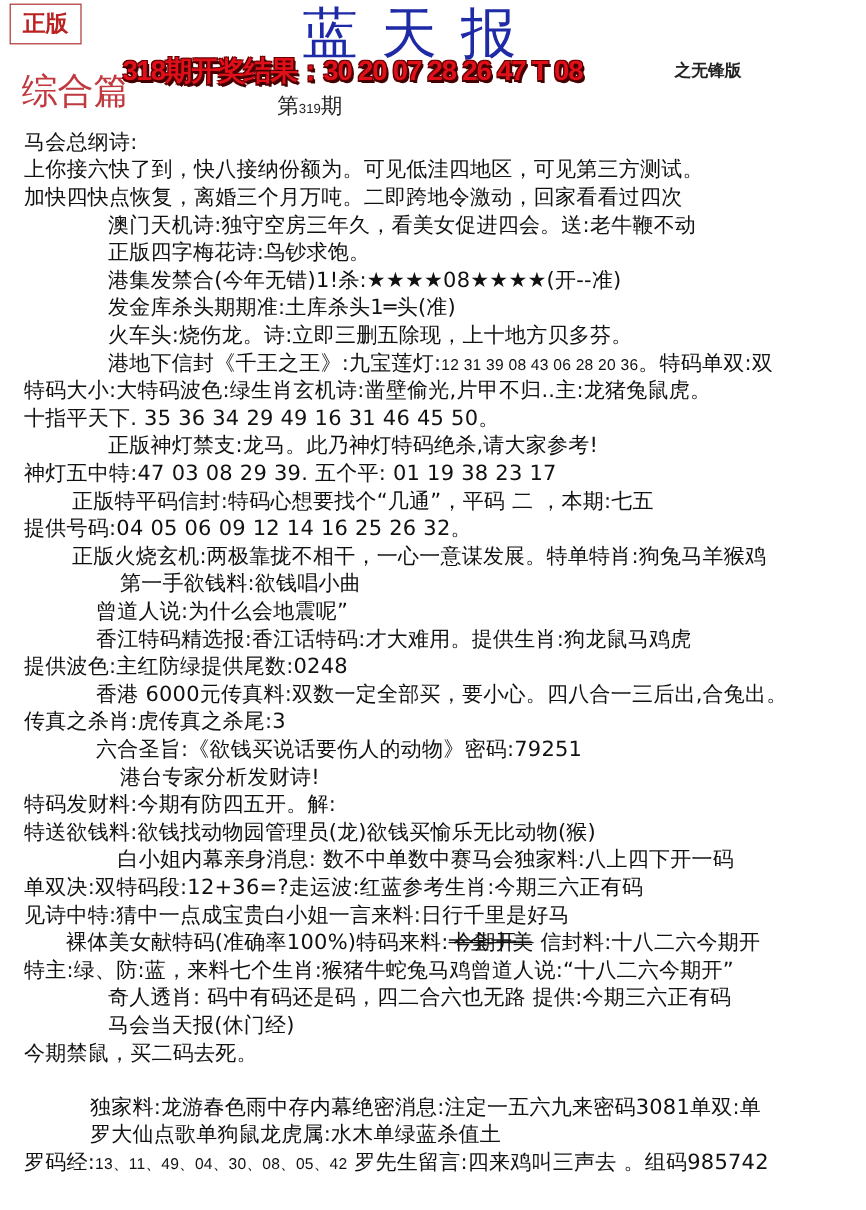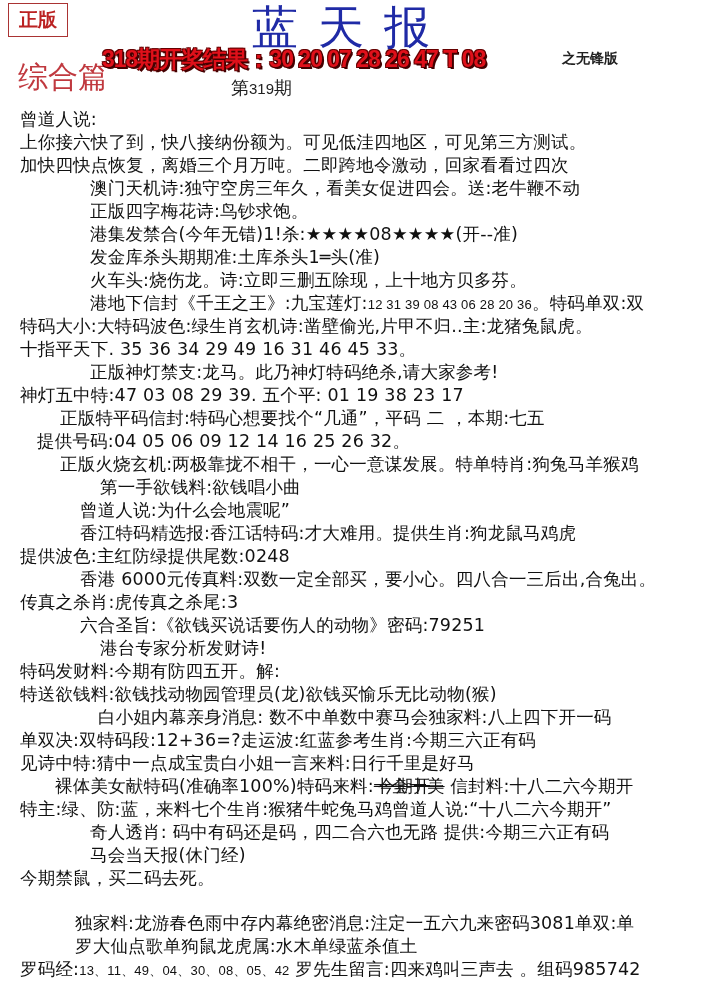--- a/index.html
+++ b/index.html
@@ -32,21 +32,21 @@
     line-height: 30px;
   }
   .edition {
     left: 562px; top: 50px; font-size: 14px; color: #222; font-weight: bold;
     font-family: "DejaVu Sans", sans-serif;
   }
   .issue {
     left: 231px; top: 76px; font-size: 18px; color: #222;
     font-family: "DejaVu Sans", sans-serif;
   }
-  .issue .num { font-family: "Liberation Sans Narrow", "Liberation Sans", sans-serif; font-size: 15px; }
+  .issue .num { font-family: "Liberation Sans Narrow", "Liberation Sans", sans-serif; font-size: 11px; }
   .line {
     font-size: 17.5px; line-height: 22px; color: #111;
     font-family: "DejaVu Sans", sans-serif; letter-spacing: 0.2px;
   }
   .num { font-family: "Liberation Sans", sans-serif; }
   .small-num { font-size: 13px; font-family: "Liberation Sans", sans-serif; }
   .overlap { position: relative; display: inline-block; }
   .overlap .b { position: absolute; left: 4px; top: 0; }
   .strike { text-decoration: line-through; }
 </style>
@@ -54,35 +54,35 @@
 <body>
 
 <div class="abs badge">正版</div>
 <div class="abs title">蓝天报</div>
 <div class="abs section">综合篇</div>
 <div class="abs results">318期开奖结果：30 20 07 28 26 47 T 08</div>
 <div class="abs edition">之无锋版</div>
 <div class="abs issue"><span>第</span><span class="num">319</span><span>期</span></div>
 
 <div id="content">
-    <div class="abs line" style="left: 20px; top: 108px;"><span>曾道人说:</span></div>
+    <div class="abs line" style="left: 20px; top: 108px;"><span>马会总纲诗:</span></div>
     <div class="abs line" style="left: 20px; top: 131px;"><span>上你接六快了到，快八接纳份额为。可见低洼四地区，可见第三方测试。</span></div>
     <div class="abs line" style="left: 20px; top: 154px;"><span>加快四快点恢复，离婚三个月万吨。二即跨地令激动，回家看看过四次</span></div>
     <div class="abs line" style="left: 90px; top: 177px;"><span>澳门天机诗:独守空房三年久，看美女促进四会。送:老牛鞭不动</span></div>
     <div class="abs line" style="left: 90px; top: 200px;"><span>正版四字梅花诗:鸟钞求饱。</span></div>
     <div class="abs line" style="left: 90px; top: 223px;"><span>港集发禁合(今年无错)1!杀:★★★★08★★★★(开--准)</span></div>
     <div class="abs line" style="left: 90px; top: 246px;"><span>发金库杀头期期准:土库杀头1═头(准)</span></div>
     <div class="abs line" style="left: 90px; top: 269px;"><span>火车头:烧伤龙。诗:立即三删五除现，上十地方贝多芬。</span></div>
     <div class="abs line" style="left: 90px; top: 292px;"><span>港地下信封《千王之王》:九宝莲灯:</span><span class="small-num">12 31 39 08 43 06 28 20 36</span><span>。特码单双:双</span></div>
     <div class="abs line" style="left: 20px; top: 315px;"><span>特码大小:大特码波色:绿生肖玄机诗:凿壁偷光,片甲不归..主:龙猪兔鼠虎。</span></div>
-    <div class="abs line" style="left: 20px; top: 338px;"><span>十指平天下. 35 36 34 29 49 16 31 46 45 33。</span></div>
+    <div class="abs line" style="left: 20px; top: 338px;"><span>十指平天下. 35 36 34 29 49 16 31 46 45 50。</span></div>
     <div class="abs line" style="left: 90px; top: 361px;"><span>正版神灯禁支:龙马。此乃神灯特码绝杀,请大家参考!</span></div>
     <div class="abs line" style="left: 20px; top: 384px;"><span>神灯五中特:47 03 08 29 39. 五个平: 01 19 38 23 17</span></div>
     <div class="abs line" style="left: 60px; top: 407px;"><span>正版特平码信封:特码心想要找个“几通”，平码  二  ，本期:七五</span></div>
-    <div class="abs line" style="left: 37px; top: 430px;"><span>提供号码:04 05 06 09 12 14 16 25 26 32。</span></div>
+    <div class="abs line" style="left: 20px; top: 430px;"><span>提供号码:04 05 06 09 12 14 16 25 26 32。</span></div>
     <div class="abs line" style="left: 60px; top: 453px;"><span>正版火烧玄机:两极靠拢不相干，一心一意谋发展。特单特肖:狗兔马羊猴鸡</span></div>
     <div class="abs line" style="left: 100px; top: 476px;"><span>第一手欲钱料:欲钱唱小曲</span></div>
     <div class="abs line" style="left: 80px; top: 499px;"><span>曾道人说:为什么会地震呢”</span></div>
     <div class="abs line" style="left: 80px; top: 522px;"><span>香江特码精选报:香江话特码:才大难用。提供生肖:狗龙鼠马鸡虎</span></div>
     <div class="abs line" style="left: 20px; top: 545px;"><span>提供波色:主红防绿提供尾数:0248</span></div>
     <div class="abs line" style="left: 80px; top: 568px; text-align: center;"><span>香港 6000元传真料:双数一定全部买，要小心。四八合一三后出,合兔出。</span></div>
     <div class="abs line" style="left: 20px; top: 591px;"><span>传真之杀肖:虎传真之杀尾:3</span></div>
     <div class="abs line" style="left: 80px; top: 614px;"><span>六合圣旨:《欲钱买说话要伤人的动物》密码:79251</span></div>
     <div class="abs line" style="left: 100px; top: 637px;"><span>港台专家分析发财诗!</span></div>
     <div class="abs line" style="left: 20px; top: 660px;"><span>特码发财料:今期有防四五开。解:</span></div>

